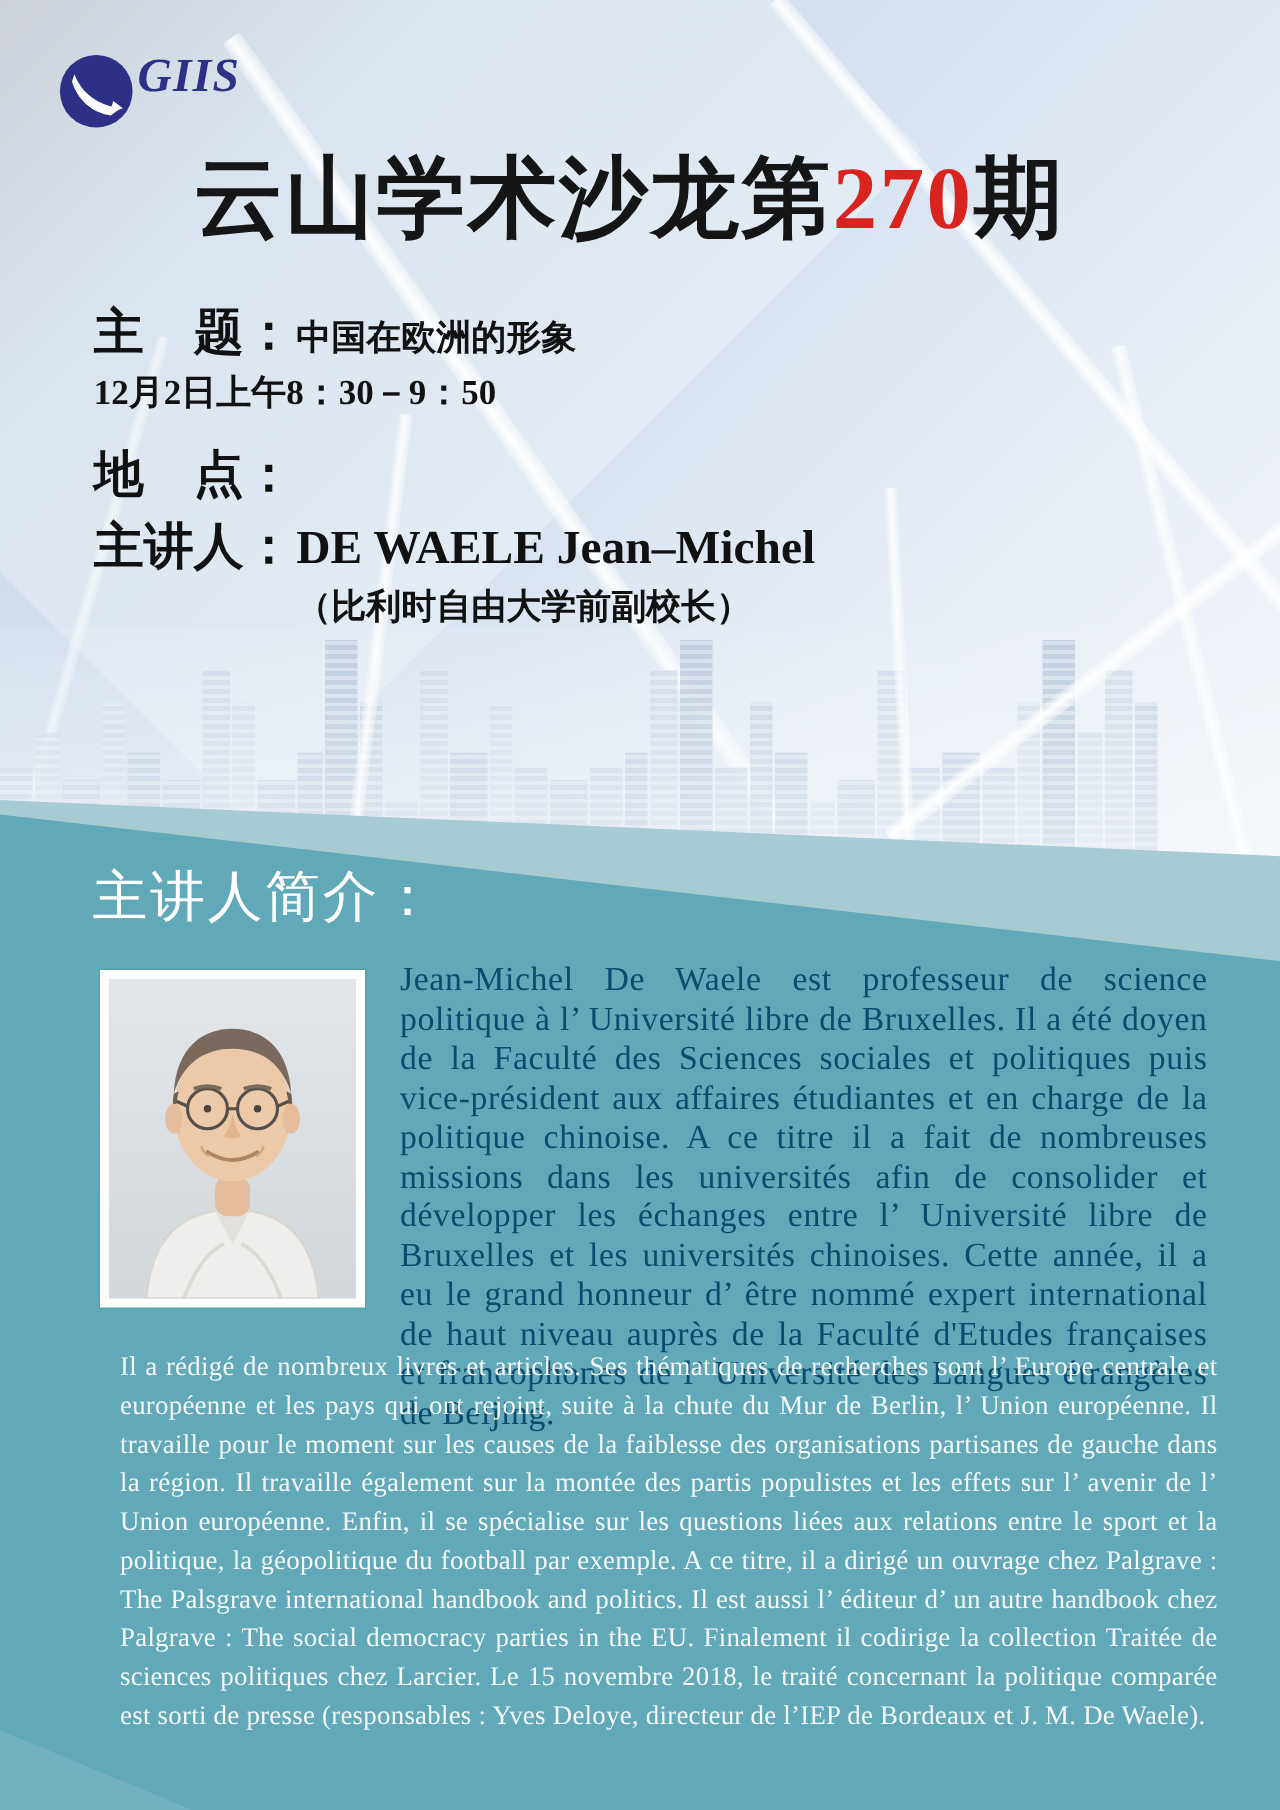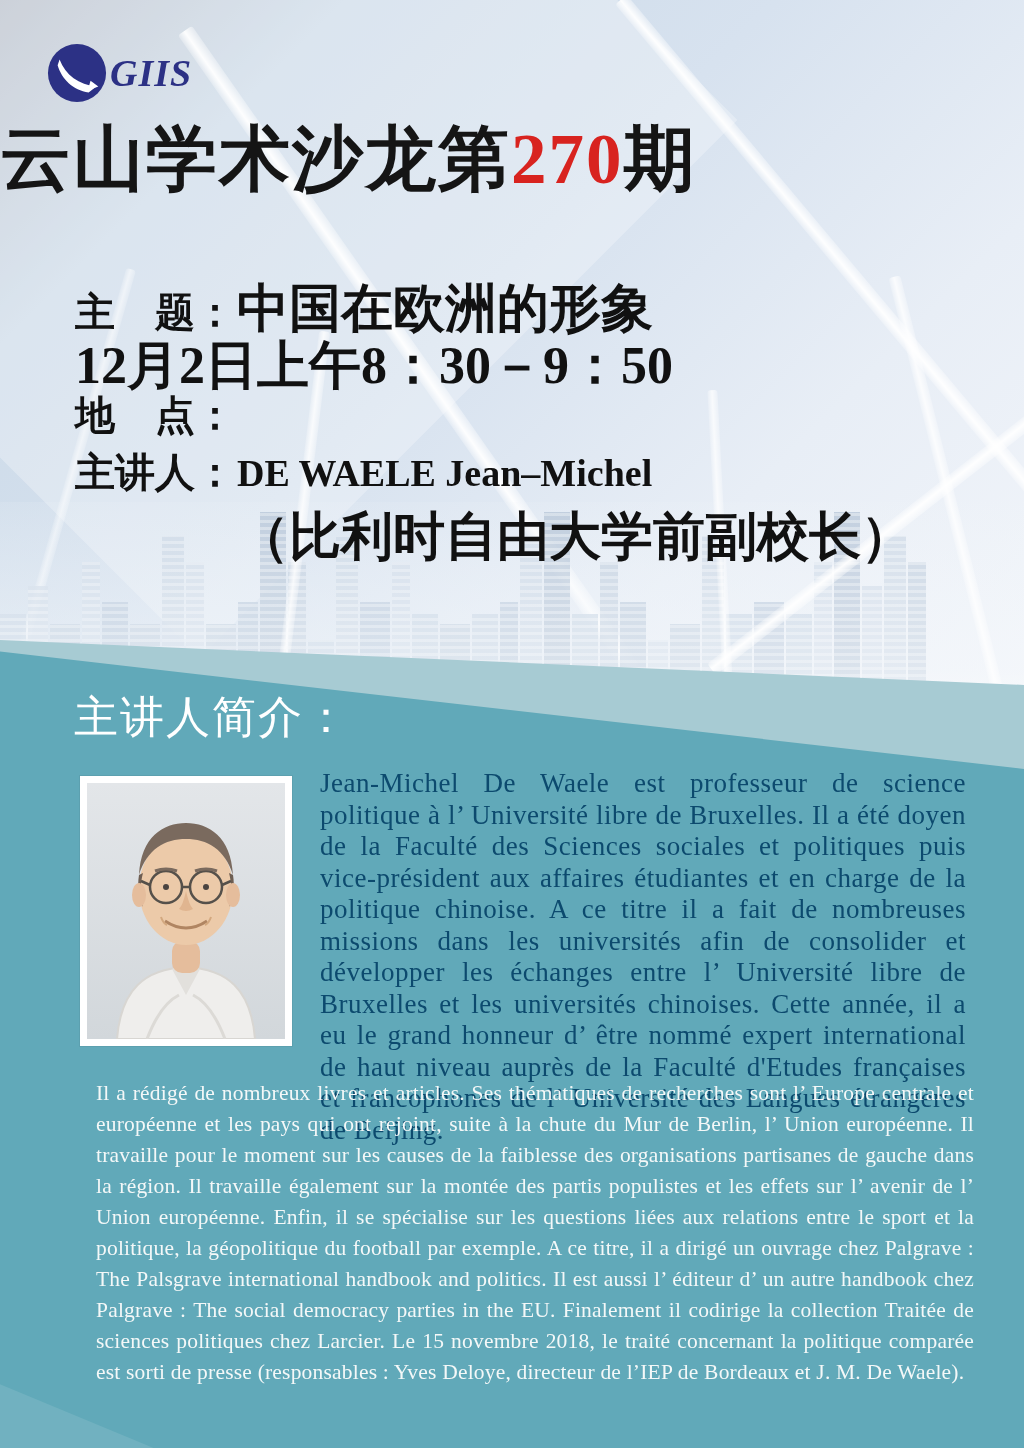--- a/index.html
+++ b/index.html
@@ -60,42 +60,42 @@
     position:absolute;left:0;top:0;width:1024px;height:1448px;
     background:#61a9b9;
     clip-path:polygon(0 45.0%,100% 53.1%,100% 100%,0 100%);
   }
   .corner-wedge{
     position:absolute;left:0;top:0;width:1024px;height:1448px;
     background:rgba(255,255,255,.10);
     clip-path:polygon(0 95.6%,15% 100%,0 100%);
   }
   
-  .logo{position:absolute;left:46px;top:42px;display:flex;align-items:center;}
+  .logo{position:absolute;left:46px;top:42px;display:flex;align-items:flex-start;}
   .logo-ball{width:62px;height:62px;display:block;}
   .logo-text{
     font-family:"Liberation Serif","DejaVu Serif",serif;
     font-style:italic;font-weight:bold;font-size:38px;line-height:1;
     color:#2c3185;margin-left:2px;margin-bottom:0px;letter-spacing:1px;
   }
   
   .title{
     position:absolute;left:0;top:120px;width:1007px;margin:0;
-    text-align:left;font-size:71px;font-weight:bold;color:#151515;
+    text-align:center;font-size:71px;font-weight:bold;color:#151515;
     letter-spacing:2px;line-height:1.1;
   }
   .title .red{color:#d8231f;}
   
-  .details{position:absolute;left:75px;top:238px;width:860px;margin-top:36px;}
+  .details{position:absolute;left:75px;top:238px;width:860px;}
   .drow{display:flex;margin-bottom:16px;height:41px;align-items:baseline;}
   .dlabel{
     flex:0 0 162px;font-size:40px;font-weight:bold;color:#111;
     white-space:pre;letter-spacing:0;
   }
-  .dvalue{font-size:52px;font-weight:bold;color:#111;white-space:pre;}
+  .dvalue{font-size:28px;font-weight:bold;color:#111;white-space:pre;}
   .dvalue.latin{font-size:38px;}
   
   .welcome{
     position:absolute;right:86px;top:536px;width:300px;
     text-align:center;font-weight:bold;color:#141414;font-size:29px;line-height:50px;
     white-space:nowrap;
   }
   
   .intro-heading{
     position:absolute;left:74px;top:688px;

